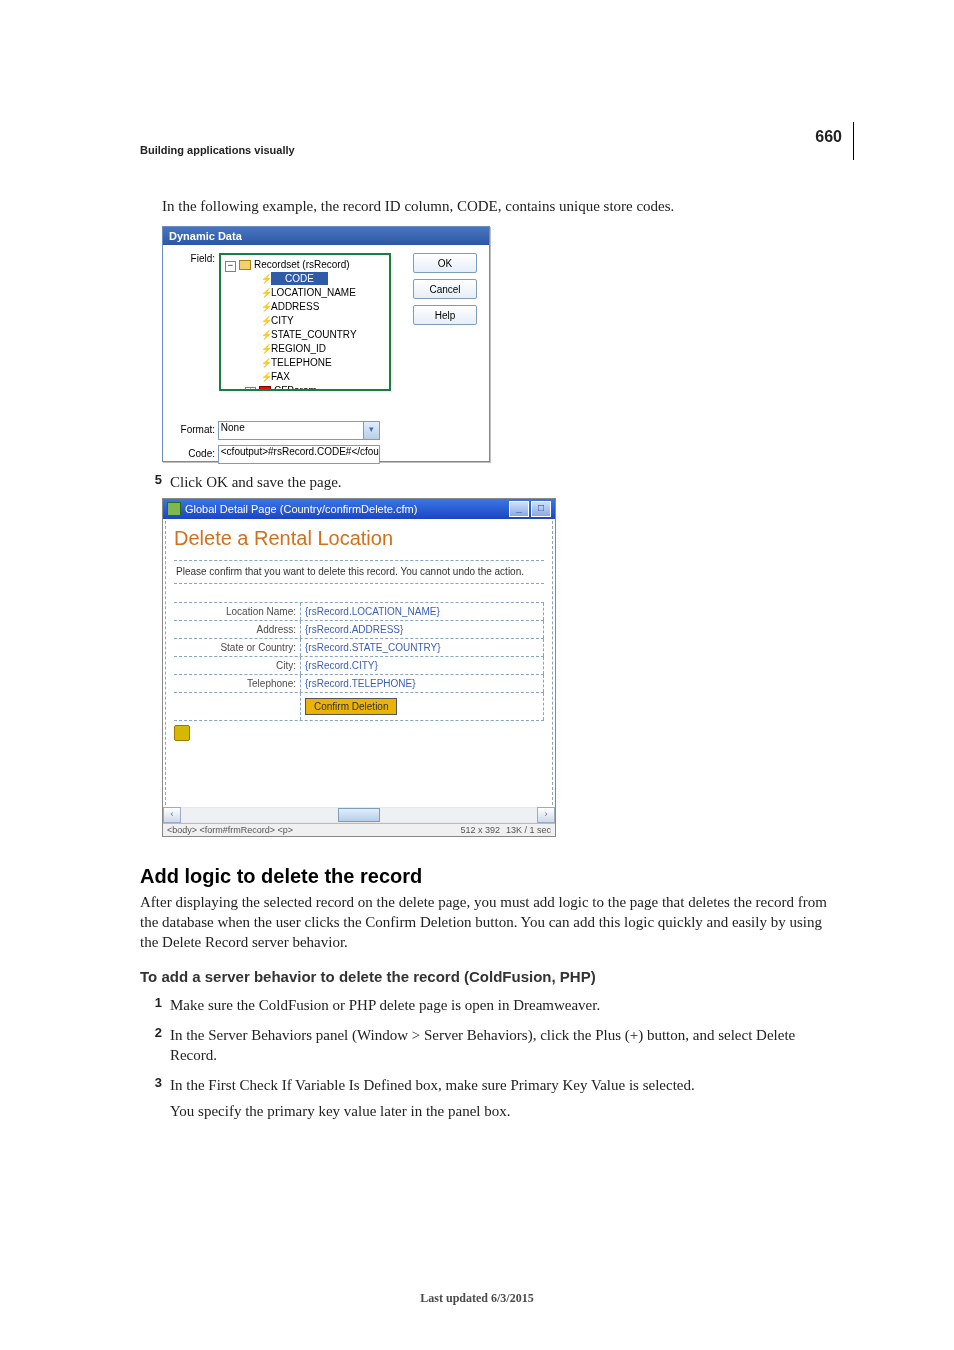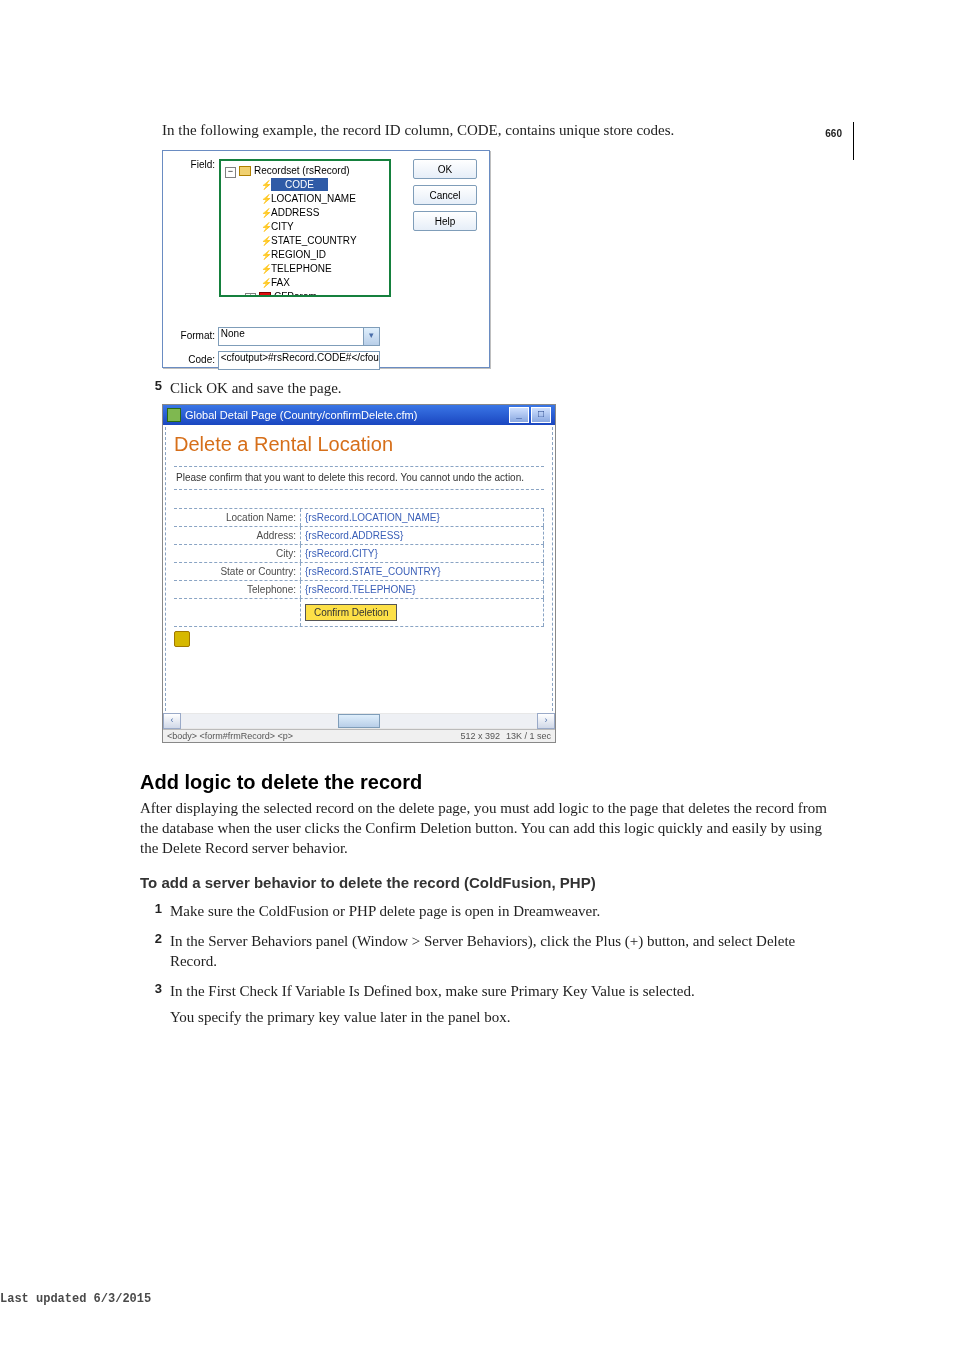--- a/index.html
+++ b/index.html
@@ -15,21 +15,21 @@
     position: relative;
     box-sizing: border-box;
     padding: 120px 110px 60px 140px;
   }
   .page-number {
     position: absolute;
     top: 128px;
     right: 112px;
     font-family: "Myriad Pro", Arial, Helvetica, sans-serif;
     font-weight: bold;
-    font-size: 10px;
+    font-size: 16px;
   }
   .page-number-rule {
     position: absolute;
     top: 122px;
     right: 100px;
     width: 1px;
     height: 38px;
     background: #000;
   }
   .breadcrumb {
@@ -263,21 +263,21 @@
   .frow .fval {
     flex: 1;
     padding: 3px 4px;
     font-size: 10px;
     color: #3a5fb8;
     border-right:1px dashed #8aa4c4;
   }
   .frow .fbtn {
     display:inline-block;
     border:1px solid #555;
-    background:#fde047;
+    background:#eab308;
     padding:2px 8px;
     font-family:Verdana,sans-serif;
     font-size:10px;
     color:#333;
     margin:2px 0;
   }
   .shield {
     margin:4px 0 0 0;
     width:14px;height:14px;
     background:#d6b800;
@@ -333,37 +333,40 @@
   }
   .list-sub {
     font-size: 15px;
     line-height: 20px;
     margin: 4px 0 0 30px;
   }
   .footer {
     position: absolute;
     bottom: 44px;
     left: 0; right: 0;
-    font-family: Liberation Mono, monospace;
+    text-align: center;
+    font-family: Liberation Serif, serif;
     font-weight: bold;
     font-size: 12px;
     color: #4a4a4a;
   }
 </style>
 </head>
 <body>
 
 <div class="page">
   <div class="page-number-rule"></div>
   <div class="page-number">660</div>
 
+  <div class="breadcrumb">Building applications visually</div>
 
   <div class="body-text">In the following example, the record ID column, CODE, contains unique store codes.</div>
 
   <div class="dialog1">
+    <div class="dlg-title">Dynamic Data</div>
     <div class="dlg-body">
       <div class="dlg-left-label" style="top:8px;left:8px;">Field:</div>
       <div class="tree-panel">
         <div class="tree-row"><span class="plusminus">−</span><span class="folder-ico"></span><span>Recordset (rsRecord)</span></div>
         <div class="tree-row tree-indent2"><span class="bolt">⚡</span><span class="tree-selected">CODE</span></div>
         <div class="tree-row tree-indent2"><span class="bolt">⚡</span><span>LOCATION_NAME</span></div>
         <div class="tree-row tree-indent2"><span class="bolt">⚡</span><span>ADDRESS</span></div>
         <div class="tree-row tree-indent2"><span class="bolt">⚡</span><span>CITY</span></div>
         <div class="tree-row tree-indent2"><span class="bolt">⚡</span><span>STATE_COUNTRY</span></div>
         <div class="tree-row tree-indent2"><span class="bolt">⚡</span><span>REGION_ID</span></div>
@@ -410,26 +413,26 @@
         <div class="form-grid">
           <div class="frow">
             <div class="flabel">Location Name:</div>
             <div class="fval">{rsRecord.LOCATION_NAME}</div>
           </div>
           <div class="frow">
             <div class="flabel">Address:</div>
             <div class="fval">{rsRecord.ADDRESS}</div>
           </div>
           <div class="frow">
+            <div class="flabel">State or Country:</div>
+            <div class="fval">{rsRecord.STATE_COUNTRY}</div>
+          </div>
+          <div class="frow">
             <div class="flabel">City:</div>
             <div class="fval">{rsRecord.CITY}</div>
-          </div>
-          <div class="frow">
-            <div class="flabel">State or Country:</div>
-            <div class="fval">{rsRecord.STATE_COUNTRY}</div>
           </div>
           <div class="frow">
             <div class="flabel">Telephone:</div>
             <div class="fval">{rsRecord.TELEPHONE}</div>
           </div>
           <div class="frow">
             <div class="flabel"></div>
             <div class="fval"><span class="fbtn">Confirm Deletion</span></div>
           </div>
         </div>

